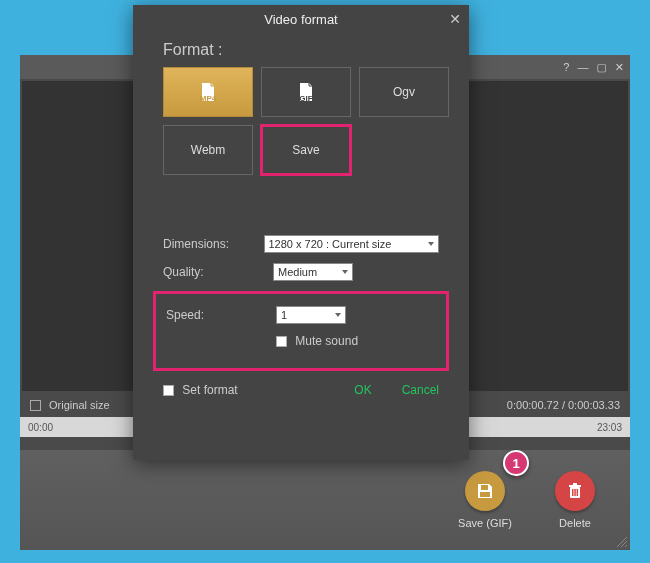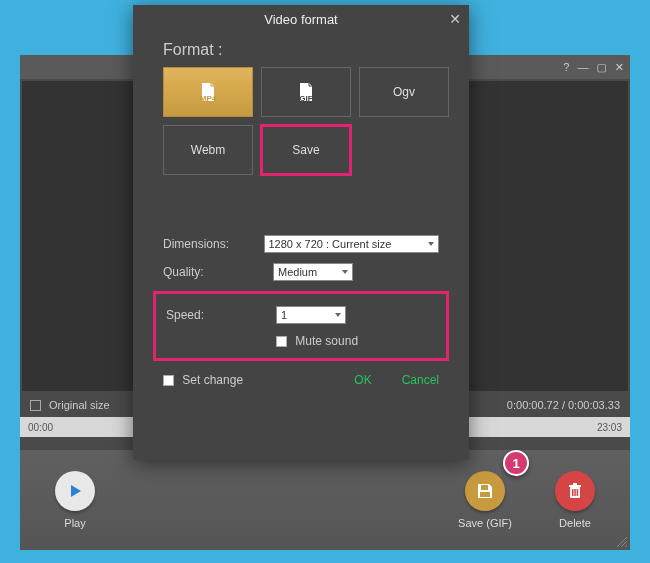--- a/index.html
+++ b/index.html
@@ -143,21 +143,21 @@
   .sel .chev {
     position: absolute; right: 4px; top: 50%; transform: translateY(-50%);
     width: 0; height: 0;
     border-left: 3px solid transparent;
     border-right: 3px solid transparent;
     border-top: 4px solid #666;
   }
   .speed-group {
     border: 3px solid #e2236f;
     margin-left: -10px; margin-right: -10px;
-    padding: 12px 10px 10px 10px;
+    padding: 12px 10px 20px 10px;
     margin-top: 10px; margin-bottom: 12px;
   }
   .dlg-footer {
     display: flex; align-items: center;
     padding: 0 30px 10px 30px;
   }
   .dlg-footer .spacer { flex: 1; }
   .dlg-footer .btn { font-size: 12px; color: #22c55e; margin-left: 30px; }
   .scrollcorner {
     position: absolute; right: 2px; bottom: 2px;
@@ -181,28 +181,20 @@
       <span>Original size</span>
     </div>
     <div>0:00:00.72 / 0:00:03.33</div>
   </div>
   <div class="timeline">
     <span>00:00</span>
     <span>23:03</span>
   </div>
 
   <div class="toolbar">
-    <div class="tool-btn">
-      <div class="tool-circle" style="background:#e8e8e8;">
-        <svg width="16" height="16" viewBox="0 0 16 16">
-            <polygon points="4,2 14,8 4,14" fill="#2b7fd4"></polygon>
-          </svg>
-      </div>
-      <span>Play</span>
-    </div>
 
     <div style="flex:1"></div>
 
     <div class="tool-btn">
       <div class="tool-circle" style="background:#c79a3f;">
         <svg width="18" height="18" viewBox="0 0 18 18">
             <path d="M2 2h11l3 3v11H2z" fill="#fff"></path>
             <rect x="5" y="3" width="7" height="5" fill="#c79a3f"></rect>
             <rect x="4" y="10" width="10" height="5" fill="#c79a3f"></rect>
           </svg>
@@ -303,19 +295,19 @@
           <span class="chk" style="background:#fff;"></span>
           <span>Mute sound</span>
         </div>
       </div>
     </div>
   </div>
 
   <div class="dlg-footer">
     <div>
       <span class="chk" style="background:#fff;"></span>
-      <span>Set change</span>
+      <span>Set format</span>
     </div>
     <div class="spacer"></div>
     <div class="btn">OK</div>
     <div class="btn">Cancel</div>
   </div>
 </div>
 
 </body></html>

